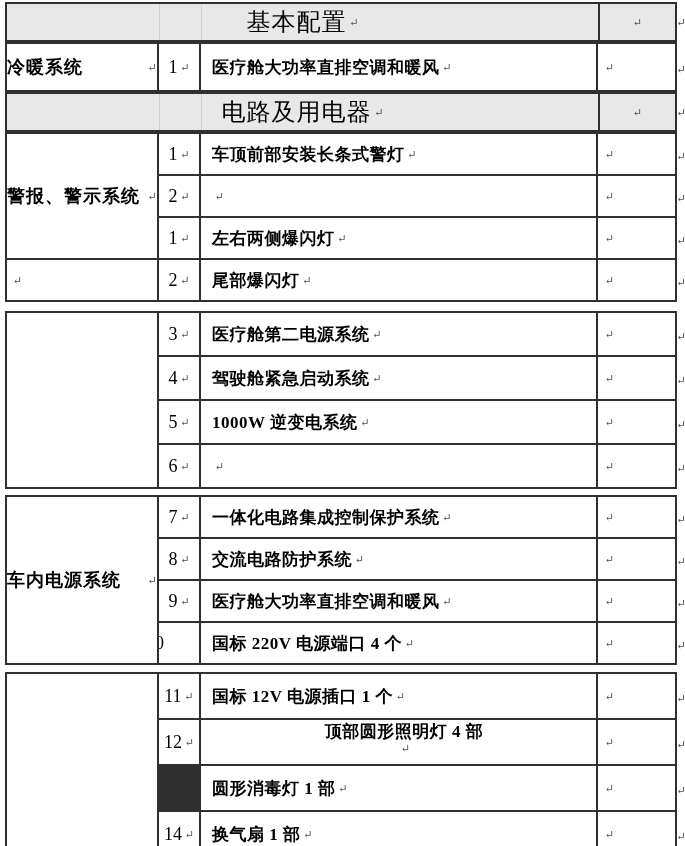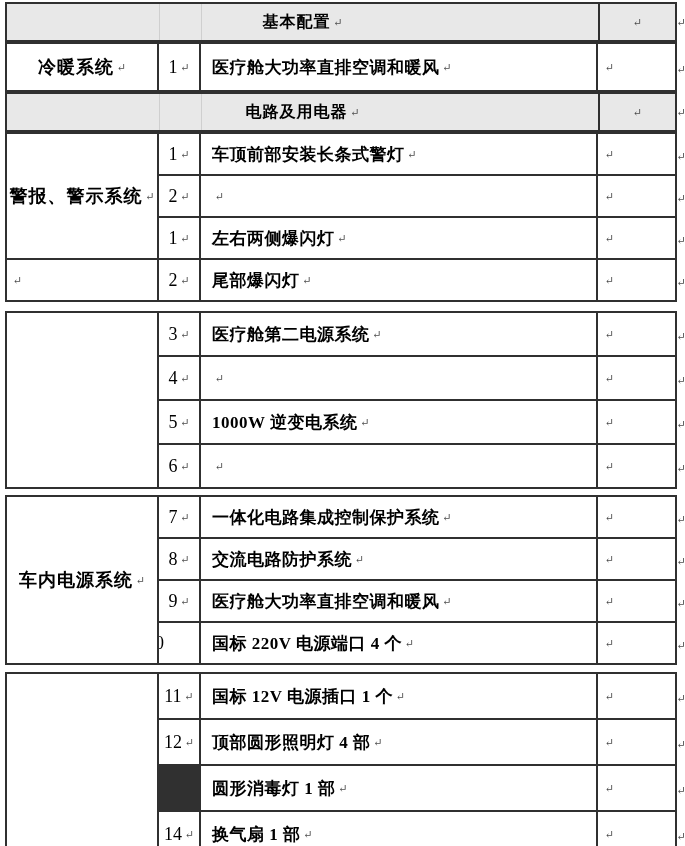--- a/index.html
+++ b/index.html
@@ -9,26 +9,26 @@
   #doc-table { position:absolute; left:5px; top:2px; width:672px; }
 
   
   .seg { position:relative; width:672px; border:2px solid #303030; background:#303030; }
   .seg.header { display:grid; grid-template-columns:591px 1fr; gap:2px; }
   .seg.body   { display:grid; gap:2px; grid-template-columns:150px 40px 395px 1fr; }
   .gap { position:relative; width:672px; background:#ffffff; }
 
   
   .hcell { background:#e8e8e8; height:36px; display:flex; align-items:center; justify-content:center; position:relative; }
-  .htitle { font-size:16px; font-weight:bold; letter-spacing:1px; }
+  .htitle { font-size:24px; font-weight:normal; letter-spacing:1px; }
   .faint-line { position:absolute; top:0; bottom:0; width:1px; background:#cfcfcf; }
 
   
   .cell { background:#ffffff; display:flex; align-items:center; overflow:hidden; }
-  .cat-cell  { justify-content:center; text-align:center; }
+  .cat-cell  { justify-content:space-between; text-align:center; }
   .cat-label { font-size:18px; font-weight:bold; letter-spacing:1px; }
   .num-cell  { justify-content:center; }
   .num-label { font-size:18px; }
   .desc-cell { padding-left:11px; }
   .desc-label{ font-size:17px; font-weight:bold; letter-spacing:0.5px; }
   .status-cell { padding-left:7px; }
 
   
   .pmark { font-size:11px; font-weight:normal; color:#4d4d4d; margin-left:3px; line-height:1; }
   .pmark.alone { margin-left:0; }
@@ -151,20 +151,21 @@
         </div>
         <div class="cell status-cell" style="grid-area: 1 / 4;">
           <span class="pmark alone">↵</span>
         </div>
         <span class="row-end-mark" style="top: 23px;">↵</span>
         <div class="cell num-cell" style="grid-area: 2 / 2;">
           <span class="num-label">4</span>
           <span class="pmark">↵</span>
         </div>
         <div class="cell desc-cell" style="grid-area: 2 / 3;">
+          <span class="desc-label">驾驶舱紧急启动系统</span>
           <span class="pmark">↵</span>
         </div>
         <div class="cell status-cell" style="grid-area: 2 / 4;">
           <span class="pmark alone">↵</span>
         </div>
         <span class="row-end-mark" style="top: 67px;">↵</span>
         <div class="cell num-cell" style="grid-area: 3 / 2;">
           <span class="num-label">5</span>
           <span class="pmark">↵</span>
         </div>
@@ -255,21 +256,21 @@
           <span class="pmark">↵</span>
         </div>
         <div class="cell status-cell" style="grid-area: 1 / 4;">
           <span class="pmark alone">↵</span>
         </div>
         <span class="row-end-mark" style="top: 24px;">↵</span>
         <div class="cell num-cell" style="grid-area: 2 / 2;">
           <span class="num-label">12</span>
           <span class="pmark">↵</span>
         </div>
-        <div class="cell desc-cell" style="grid-area: 2 / 3;">
+        <div class="cell desc-cell" style="grid-area: 2 / 3; flex-direction: column;">
           <span class="desc-label">顶部圆形照明灯 4 部</span>
           <span class="pmark">↵</span>
         </div>
         <div class="cell status-cell" style="grid-area: 2 / 4;">
           <span class="pmark alone">↵</span>
         </div>
         <span class="row-end-mark" style="top: 70px;">↵</span>
         <div class="cell num-cell" style="grid-area: 3 / 2; margin-top: 44px;">
           <span class="num-label">13</span>
           <span class="pmark">↵</span>

